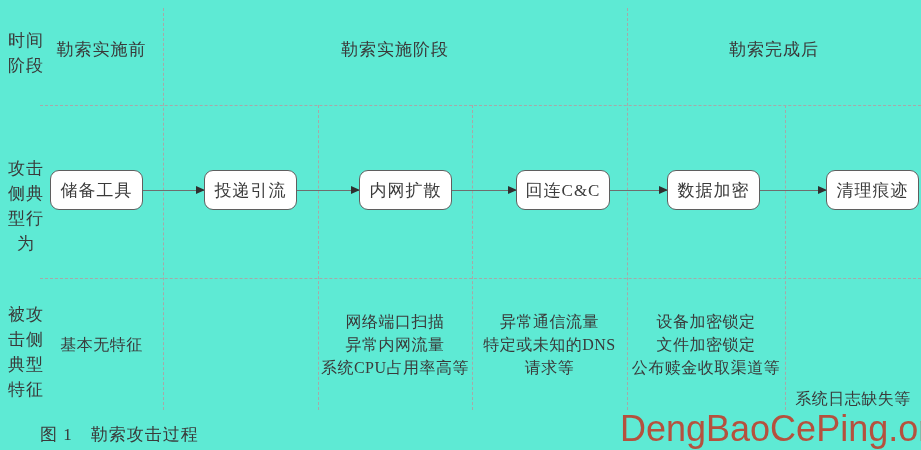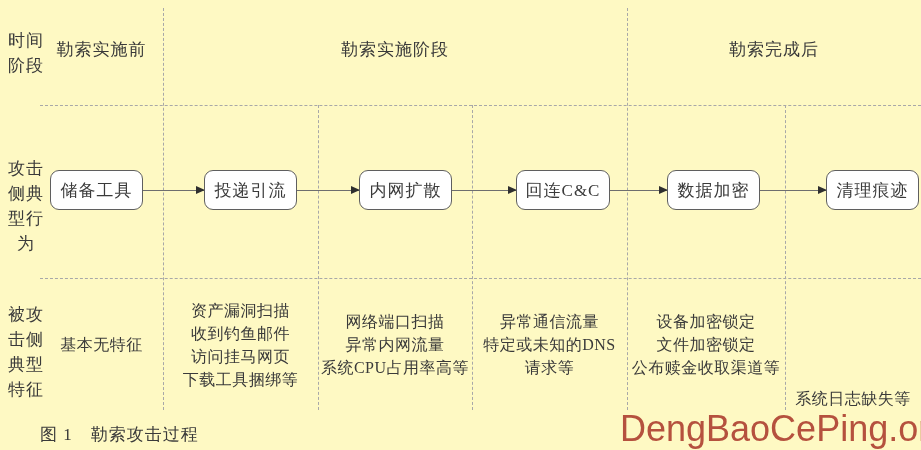--- a/index.html
+++ b/index.html
@@ -1,19 +1,19 @@
 <!DOCTYPE html>
 <html><head>
 <meta charset="utf-8">
 <style>
   html,body{margin:0;padding:0;background:#ffffff;}
   #stage{
     position:relative;
     width:921px;height:450px;
-    background:#fef9c3;
+    background:#5eead4;
     font-family:"Liberation Serif","DejaVu Serif",serif;
     color:#3a3a3a;
     overflow:hidden;
   }
   .abs{position:absolute;box-sizing:border-box;}
   
   .hline{border-top:1px dashed #a8a8a8;height:0;}
   .vline{border-left:1px dashed #a8a8a8;width:0;}
   
   .phase{
@@ -119,26 +119,20 @@
   <div class="abs side-label" style="left:6px;top:302px;">
     <div>被攻</div>
     <div>击侧</div>
     <div>典型</div>
     <div>特征</div>
   </div>
 
   <div class="abs feat" style="left:40px;width:123px;">
     <div>基本无特征</div>
   </div>
-  <div class="abs feat" style="left:163px;width:155px;">
-    <div>资产漏洞扫描</div>
-    <div>收到钓鱼邮件</div>
-    <div>访问挂马网页</div>
-    <div>下载工具捆绑等</div>
-  </div>
   <div class="abs feat" style="left:318px;width:154px;">
     <div>网络端口扫描</div>
     <div>异常内网流量</div>
     <div>系统CPU占用率高等</div>
   </div>
   <div class="abs feat" style="left:472px;width:155px;">
     <div>异常通信流量</div>
     <div>特定或未知的DNS</div>
     <div>请求等</div>
   </div>

